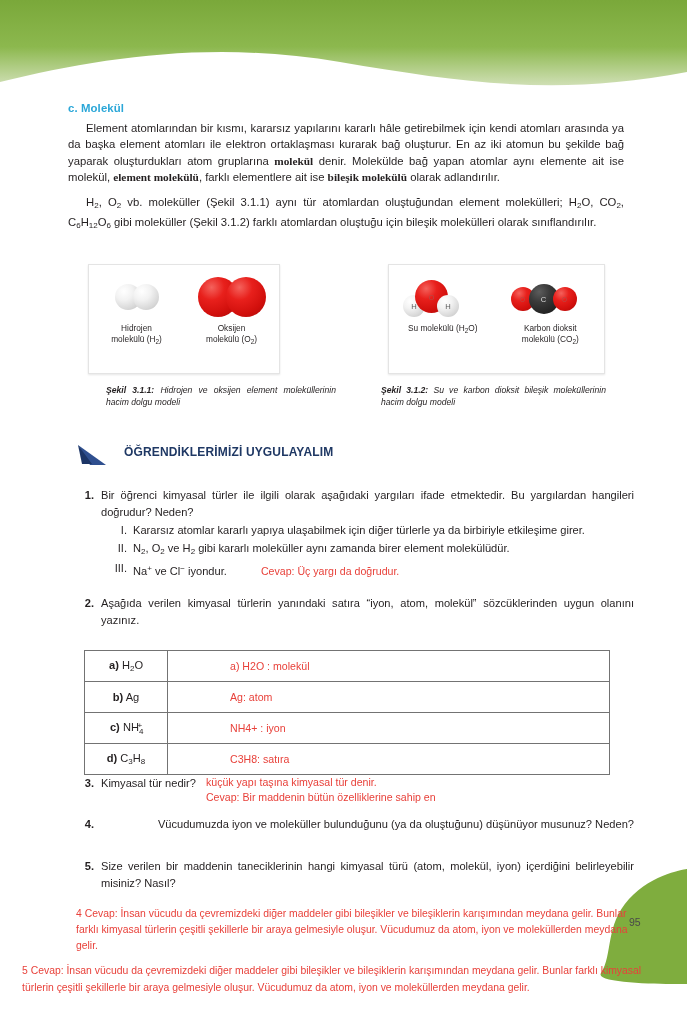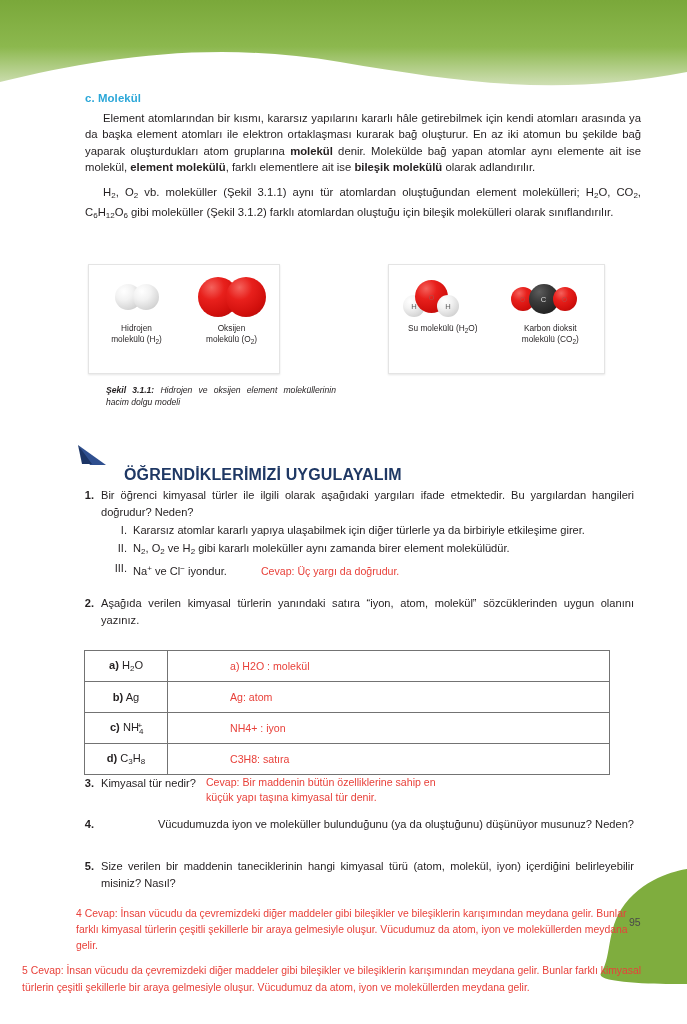--- a/index.html
+++ b/index.html
@@ -41,41 +41,40 @@
   .page {
     position: absolute;
     top: 0; left: 0;
     width: 687px;
     height: 1024px;
   }
 
   .content {
     position: absolute;
     left: 68px;
-    top: 92px;
+    top: 102px;
     width: 556px;
-    margin-left: 17px;
   }
 
   .sub-head {
     color: #2ba7d8;
     font-weight: bold;
     font-size: 11.4px;
     margin: 0 0 6px 0;
     letter-spacing: 0.1px;
   }
 
   p.body-text {
     font-size: 11.3px;
     line-height: 16.4px;
     text-align: justify;
     margin: 0 0 8px 0;
     text-indent: 18px;
   }
-  p.body-text b { font-weight: bold; }
+  p.body-text b { font-weight: bold; font-family: Liberation Serif, serif; }
 
   sub { font-size: 8px; vertical-align: -2px; }
   sup { font-size: 8px; vertical-align: 4px; }
 
   
   .figures {
     position: absolute;
     left: 88px;
     top: 264px;
     width: 540px;
@@ -165,22 +164,22 @@
     width: 540px;
     height: 28px;
   }
   .arrow-icon {
     position: absolute;
     left: 0; top: -2px;
     width: 40px; height: 28px;
   }
   .activity-title {
     position: absolute;
-    left: 48px; top: 22px;
-    font-size: 16px;
+    left: 48px; top: 1px;
+    font-size: 12px;
     font-weight: bold;
     color: #1f3864;
     letter-spacing: 0.15px;
   }
 
   
   .questions {
     position: absolute;
     left: 76px;
     top: 487px;
@@ -388,20 +387,23 @@
           <div class="mol-cap">
             <span>Karbon dioksit</span><br>
             <span>molekülü (CO</span><sub>2</sub><span>)</span>
           </div>
         </div>
       </div>
     </div>
 
     <div class="fig-caption left">
       <b>Şekil 3.1.1:</b><span> Hidrojen ve oksijen element moleküllerinin hacim dolgu modeli</span>
+    </div>
+    <div class="fig-caption right">
+      <b>Şekil 3.1.2:</b><span> Su ve karbon dioksit bileşik moleküllerinin hacim dolgu modeli</span>
     </div>
   </div>
 
   <div class="activity">
     <div class="arrow-icon">
       <svg width="40" height="28" viewBox="0 0 40 28" xmlns="http://www.w3.org/2000/svg">
         <path d="M2,3 L30,23 L14,23 Z" fill="#2f4f8f"></path>
         <path d="M2,3 L16,22 L6,22 Z" fill="#1c3566"></path>
       </svg>
     </div>
@@ -462,22 +464,22 @@
     </tbody>
   </table>
 
   <div class="q3-wrap">
     <div class="q">
       <div class="q-num">3.</div>
       <div class="q-body nojust" style="flex:none;">
         <span>Kimyasal tür nedir?</span>
       </div>
       <div style="margin-left:10px;">
+        <div class="q3-answer">küçük yapı taşına kimyasal tür denir.</div>
         <div class="q3-answer">Cevap: Bir maddenin bütün özelliklerine sahip en</div>
-        <div class="q3-answer">küçük yapı taşına kimyasal tür denir.</div>
       </div>
     </div>
   </div>
 
   <div class="q4-wrap">
     <div class="q">
       <div class="q-num">4.</div>
       <div class="q-body nojust">Vücudumuzda iyon ve moleküller bulunduğunu (ya da oluştuğunu) düşünüyor musunuz? Neden?</div>
     </div>
   </div>

